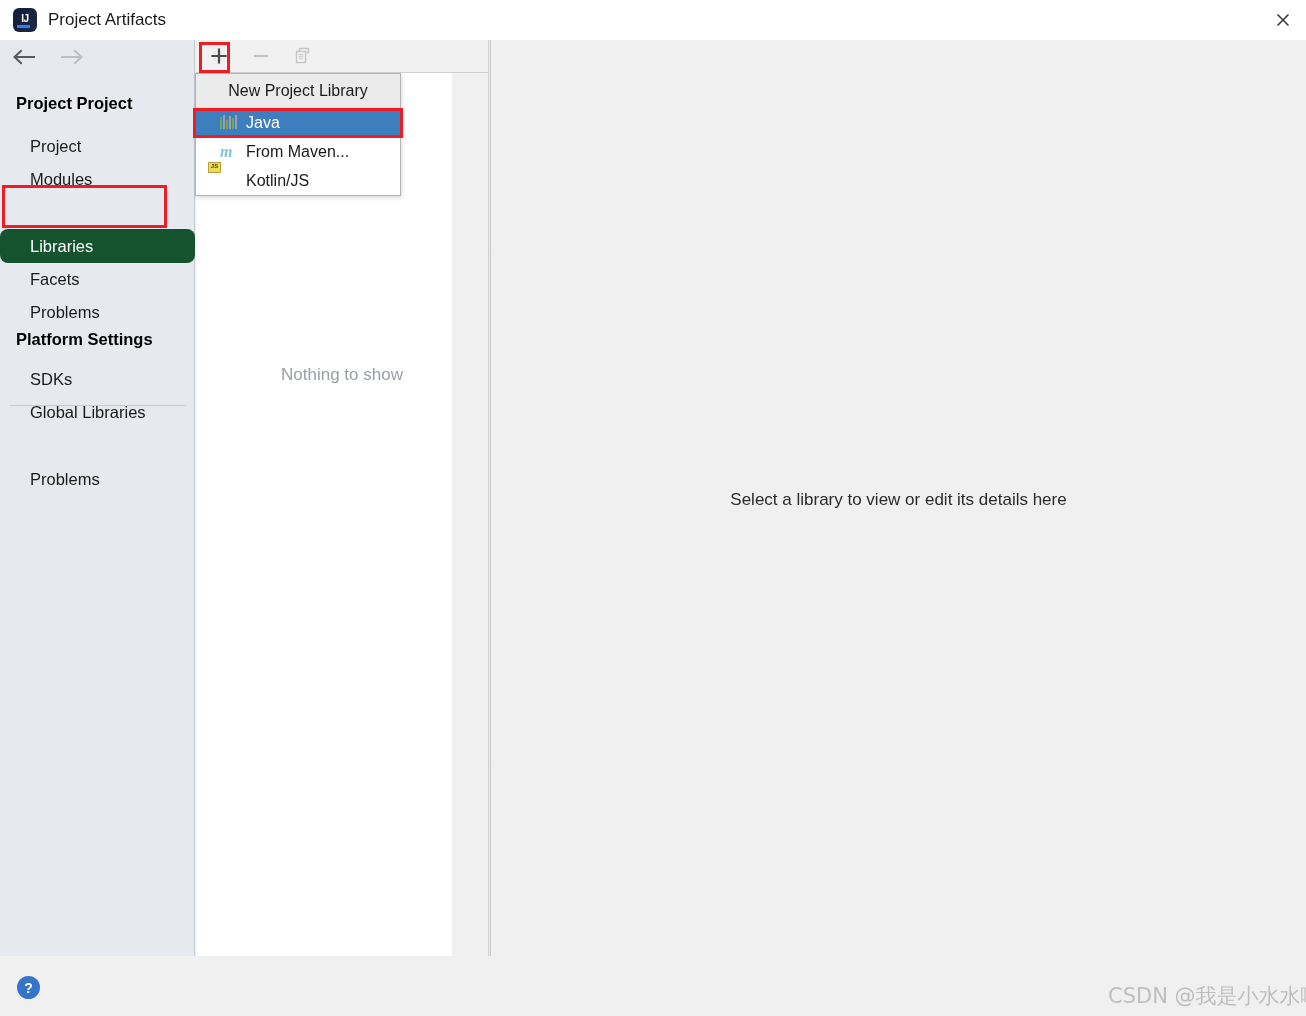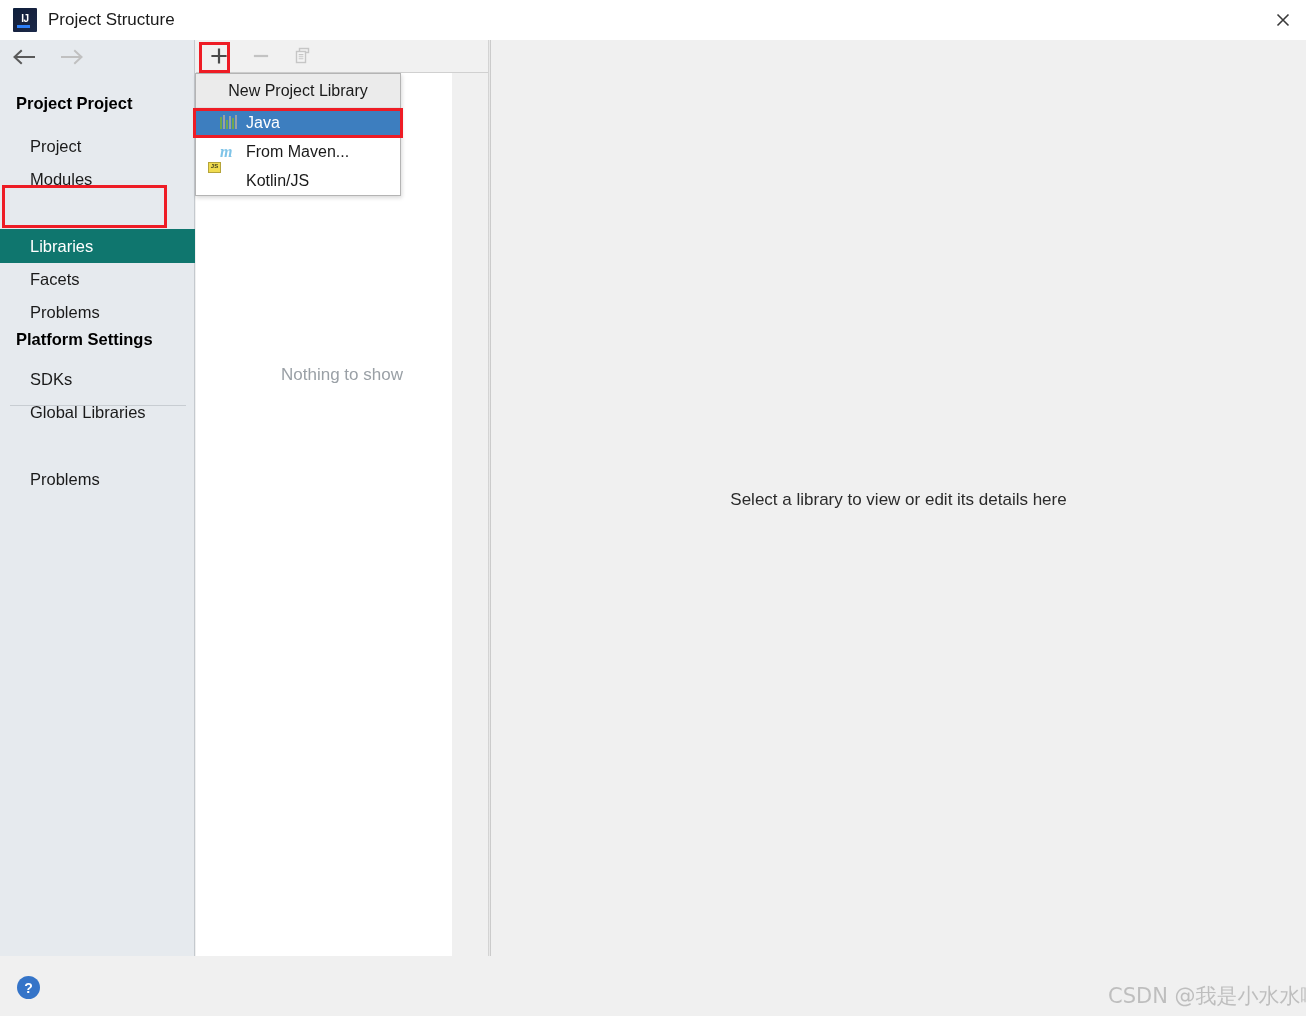--- a/index.html
+++ b/index.html
@@ -24,21 +24,21 @@
     width: 1306px; height: 40px;
     background: #ffffff;
     display: flex;
     align-items: center;
   }
   .ij-icon {
     position: absolute;
     left: 13px; top: 8px;
     width: 24px; height: 24px;
     background: linear-gradient(135deg, #0d1f3c 0%, #16213e 45%, #1b2a4a 100%);
-    border-radius: 1px;
+    border-radius: 6px;
     display: flex;
     align-items: center;
     justify-content: center;
   }
   .ij-icon .ij-txt {
     color: #ffffff;
     font-size: 10px;
     font-weight: bold;
     letter-spacing: -0.5px;
     line-height: 1;
@@ -100,22 +100,23 @@
     width: 195px;
     height: 33px;
     display: flex;
     align-items: center;
     padding-left: 30px;
     font-size: 16.5px;
     color: #1a1a1a;
     cursor: pointer;
   }
   .sb-item.selected {
-    background: #0f766e;
+    background: #14532d;
     color: #ffffff;
+    border-radius: 8px;
   }
   .sb-sep {
     position: absolute;
     left: 10px;
     width: 176px;
     height: 1px;
     background: #c8cdd2;
   }
 
   
@@ -284,21 +285,21 @@
 </head>
 <body>
 
 <div id="root">
 
   <div class="titlebar">
     <div class="ij-icon">
       <span class="ij-txt">IJ</span>
       <span class="ij-bar"></span>
     </div>
-    <div class="title-text">Project Structure</div>
+    <div class="title-text">Project Artifacts</div>
     <div class="close-btn">
       <svg width="16" height="16" viewBox="0 0 16 16">
         <path d="M2.5 2.5 L13.5 13.5 M13.5 2.5 L2.5 13.5" stroke="#3a3a3a" stroke-width="1.6" fill="none"></path>
       </svg>
     </div>
   </div>
 
   <div class="sidebar">
 
     <div class="navrow">

